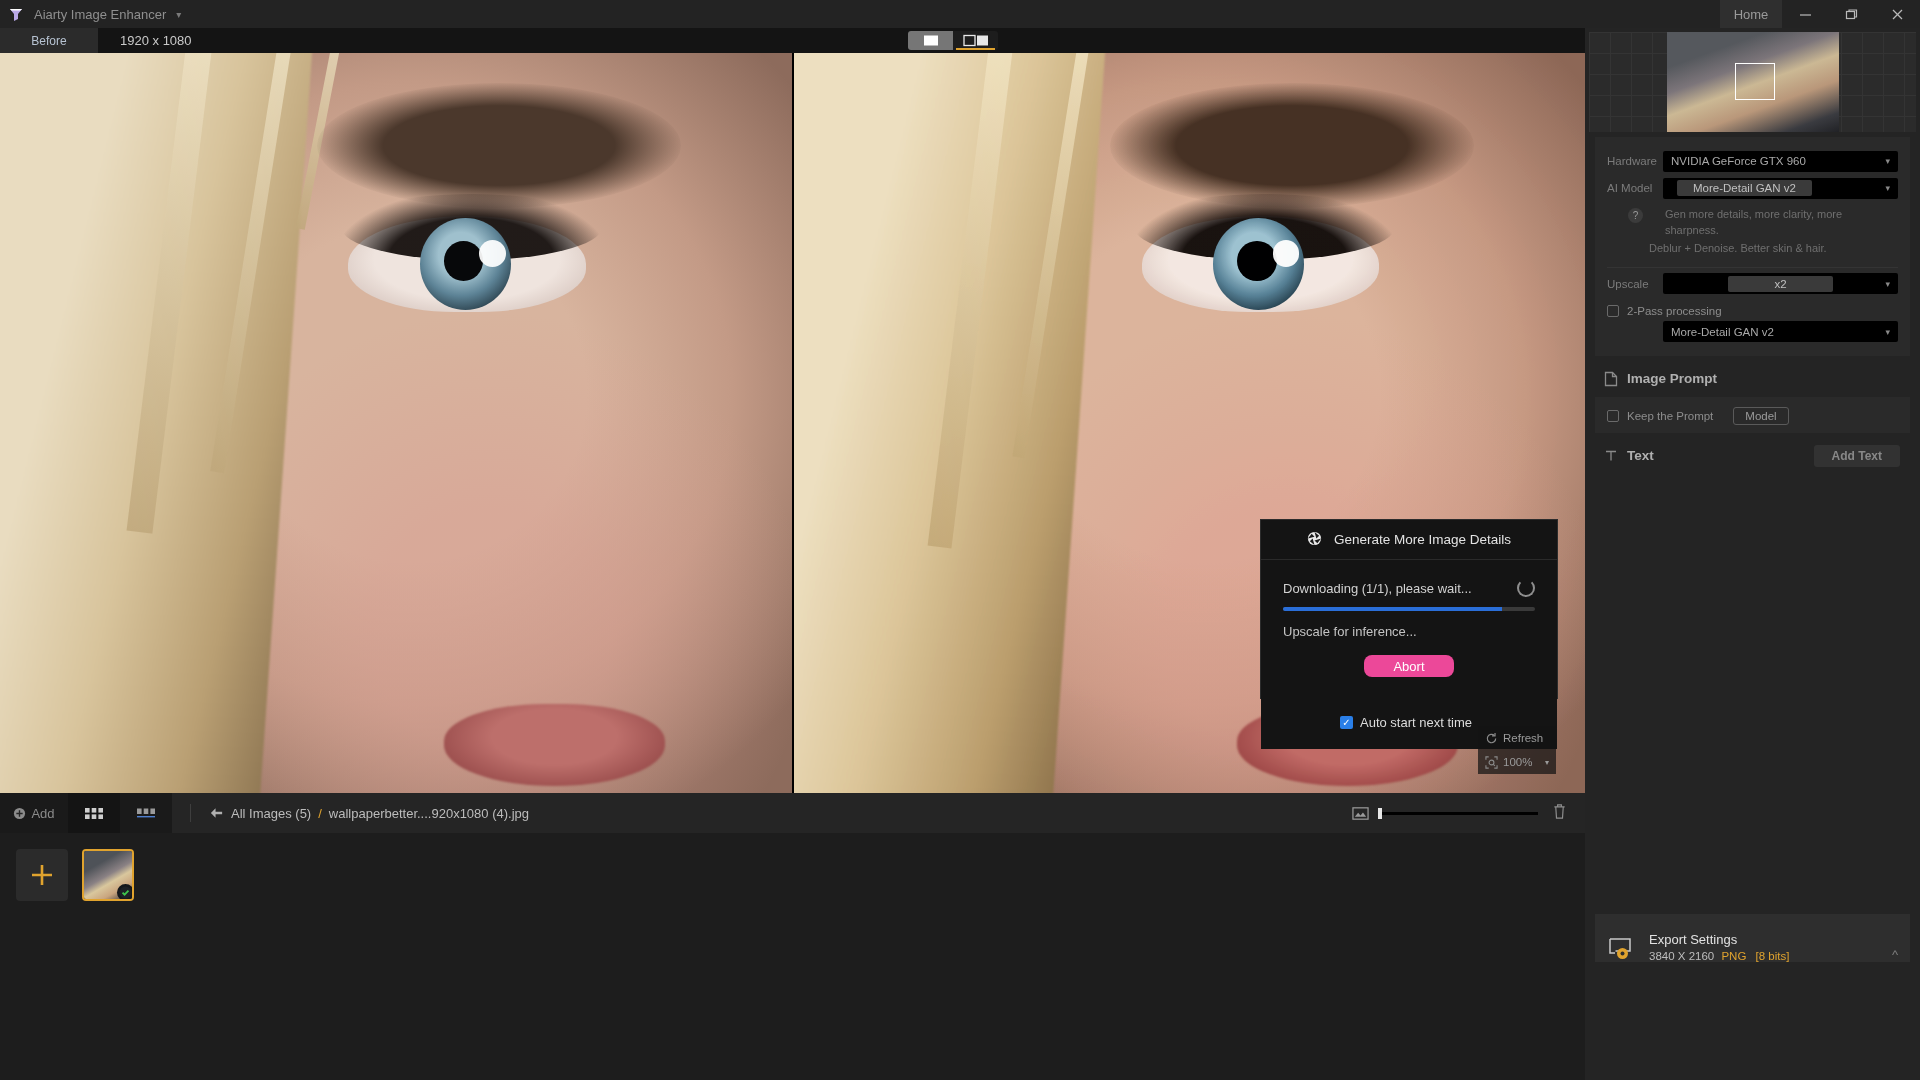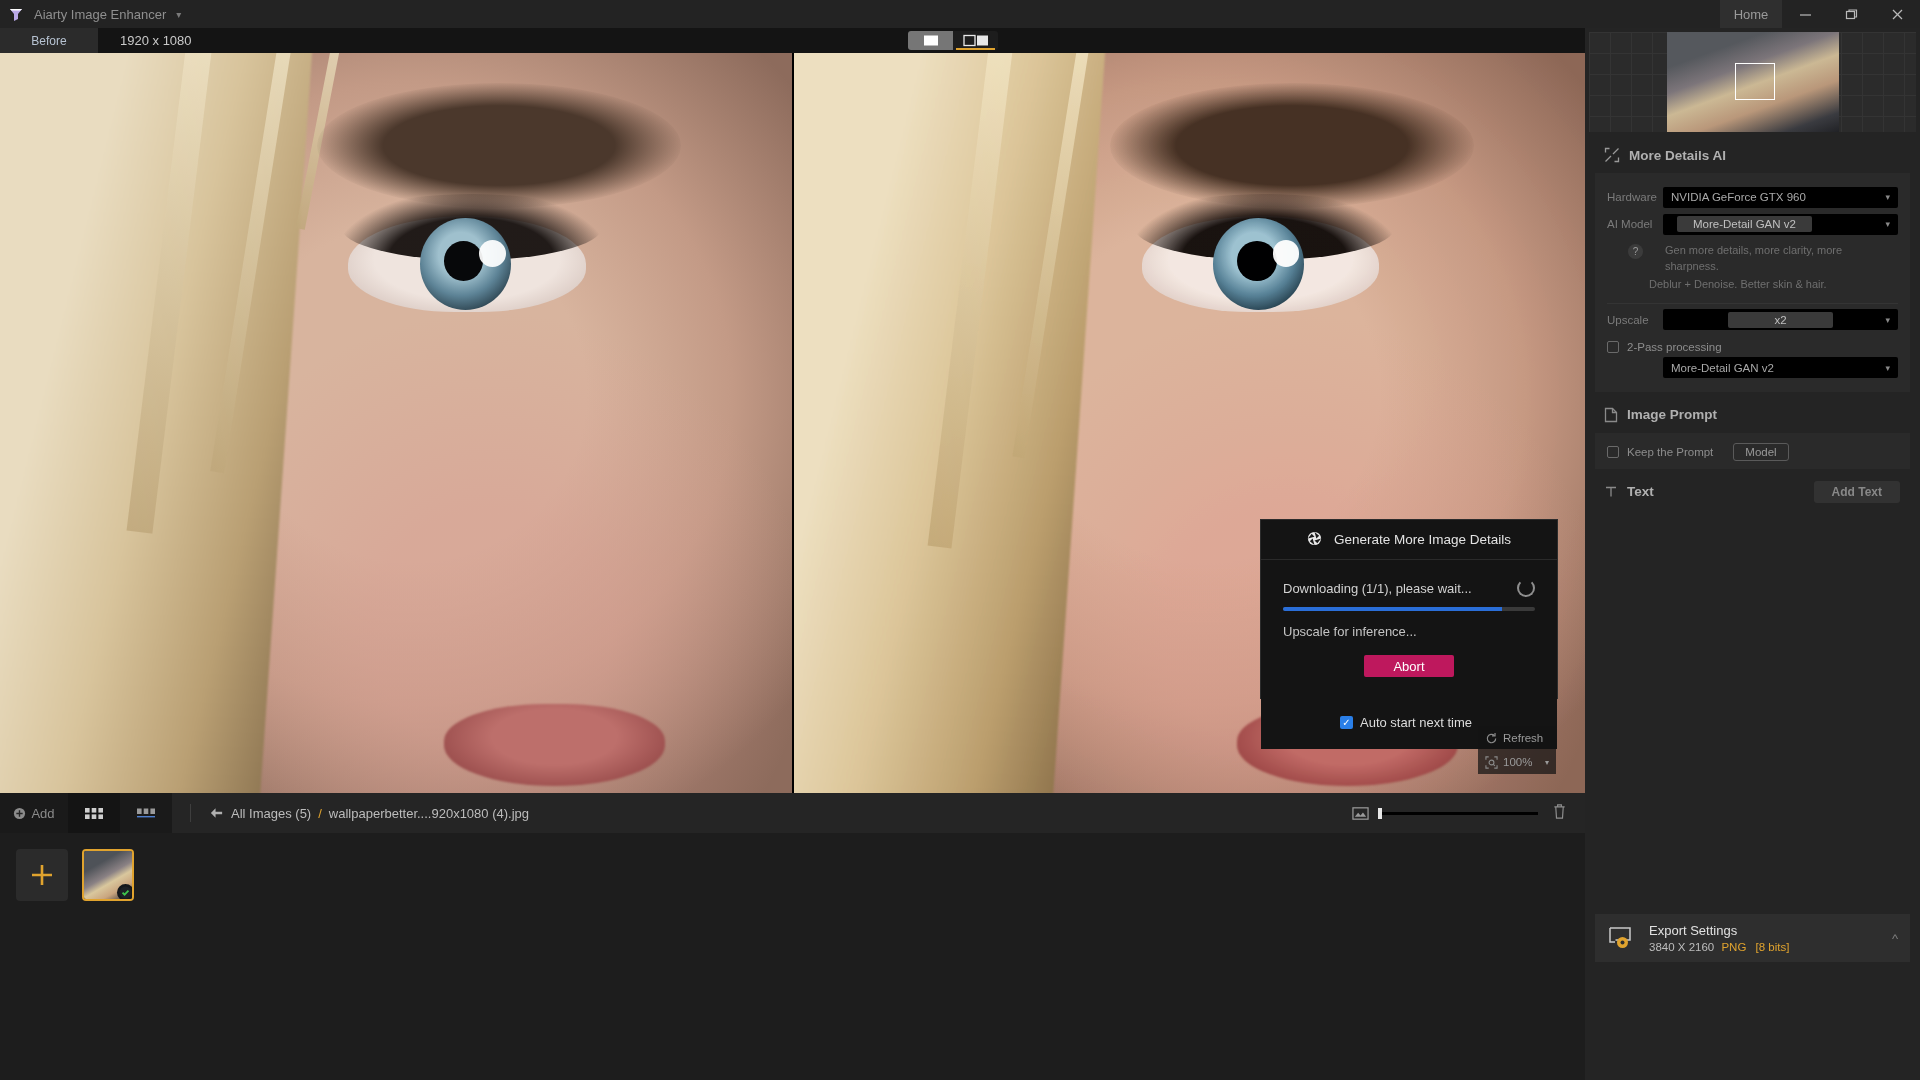--- a/index.html
+++ b/index.html
@@ -81,21 +81,21 @@
     background:#141414; border:1px solid #2c2c2c; }
   .dl-row { display:flex; align-items:center; justify-content:space-between; }
   .dl-text { font-size:13px; color:#d2d2d2; }
   .spinner { width:18px; height:18px; border:2px solid #8f8f8f;
     border-top-color:transparent; border-radius:50%; }
   .track { margin-top:10px; height:4px; background:#3a3a3a; border-radius:2px;
     overflow:hidden; }
   .fill { height:4px; background:#2a6ed8; }
   .wait { margin-top:13px; font-size:13px; color:#c4c4c4; }
   .abort { margin:16px auto 0 auto; display:block; width:90px; height:22px;
-    background:#be185d; color:#fff; border:none; font-size:13px; border-radius:2px;
+    background:#ec4899; color:#fff; border:none; font-size:13px; border-radius:8px;
     font-family:"Liberation Sans", sans-serif; }
 
   .autostart { position:absolute; left:1340px; top:715px; display:flex;
     align-items:center; gap:7px; font-size:13px; color:#dcdcdc; }
   .cb-blue { width:13px; height:13px; background:#2a7fe8; border-radius:2px;
     display:flex; align-items:center; justify-content:center; color:#fff;
     font-size:10px; line-height:1; }
 
   .floatbox { position:absolute; left:1478px; top:726px; width:78px;
     background:rgba(20,20,20,.72); }
@@ -170,21 +170,21 @@
   .cbrow { display:flex; align-items:center; gap:8px; margin-top:9px; }
   .cbox { width:12px; height:12px; border:1px solid #6a6a6a; border-radius:2px; }
   .cbtxt { font-size:11.5px; color:#8d8d8d; }
   .viewbtn { border:1px solid #5a5a5a; border-radius:3px; padding:2px 11px;
     font-size:11.5px; color:#9a9a9a; margin-left:12px; }
   .addtext { margin-left:auto; margin-right:10px; background:#323232;
     border-radius:3px; padding:4px 18px; font-size:12px; color:#888; }
 
   
   .exp { position:absolute; left:10px; top:886px; width:315px; height:48px;
-    background:#2e2e2e; display:flex; align-items:center; padding:0 12px; }
+    background:#2e2e2e; display:flex; align-items:flex-end; padding:0 12px; }
   .exp-ic { width:32px; height:26px; position:relative; flex:none; }
   .exp-txt { margin-left:10px; }
   .exp-t1 { font-size:13px; color:#e2e2e2; }
   .exp-t2 { font-size:11.5px; color:#bdbdbd; margin-top:3px; }
   .exp-t2 .png { color:#e0a32e; margin-left:4px; }
   .exp-t2 .bits { color:#e0a32e; margin-left:6px; }
   .exp-chev { margin-left:auto; color:#7e7e7e; font-size:13px; }
 </style>
 </head>
 <body>
@@ -397,28 +397,20 @@
 </div>
 
 <div class="rpanel">
 
   <div class="navi">
     <div class="checker"></div>
     <div class="navimg" style="background:linear-gradient(160deg,#55585d 0 22%,#7c757a 38%,#cbb894 52%,#b9977a 68%,#3a3b40 88%,#212226 100%);"></div>
     <div class="viewrect"></div>
   </div>
 
-  <div class="sechead">
-    <svg width="16" height="16" viewBox="0 0 16 16">
-        <path d="M1.5 5.5v-4h4M14.5 10.5v4h-4" fill="none" stroke="#9a9a9a" stroke-width="1.3"></path>
-        <path d="M14.5 1.5L9 7" stroke="#9a9a9a" stroke-width="1.3"></path>
-        <path d="M1.5 14.5L7 9" stroke="#9a9a9a" stroke-width="1.3"></path>
-      </svg>
-    <span>More Details AI</span>
-  </div>
 
   <div class="card">
     <div class="row">
       <div class="rlabel">Hardware</div>
       <div class="sel">
         <span>NVIDIA GeForce GTX 960</span>
         <span class="chev">▾</span>
       </div>
     </div>
 

